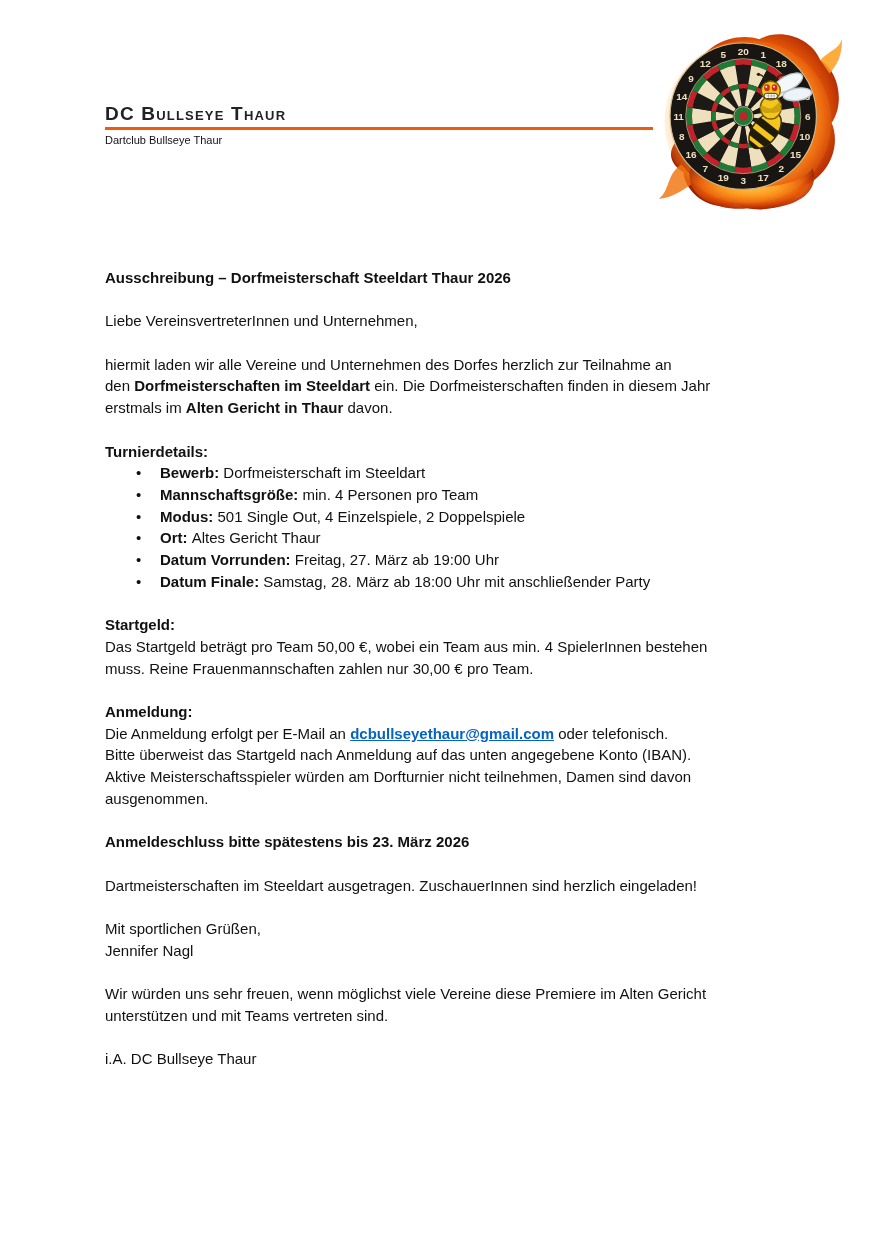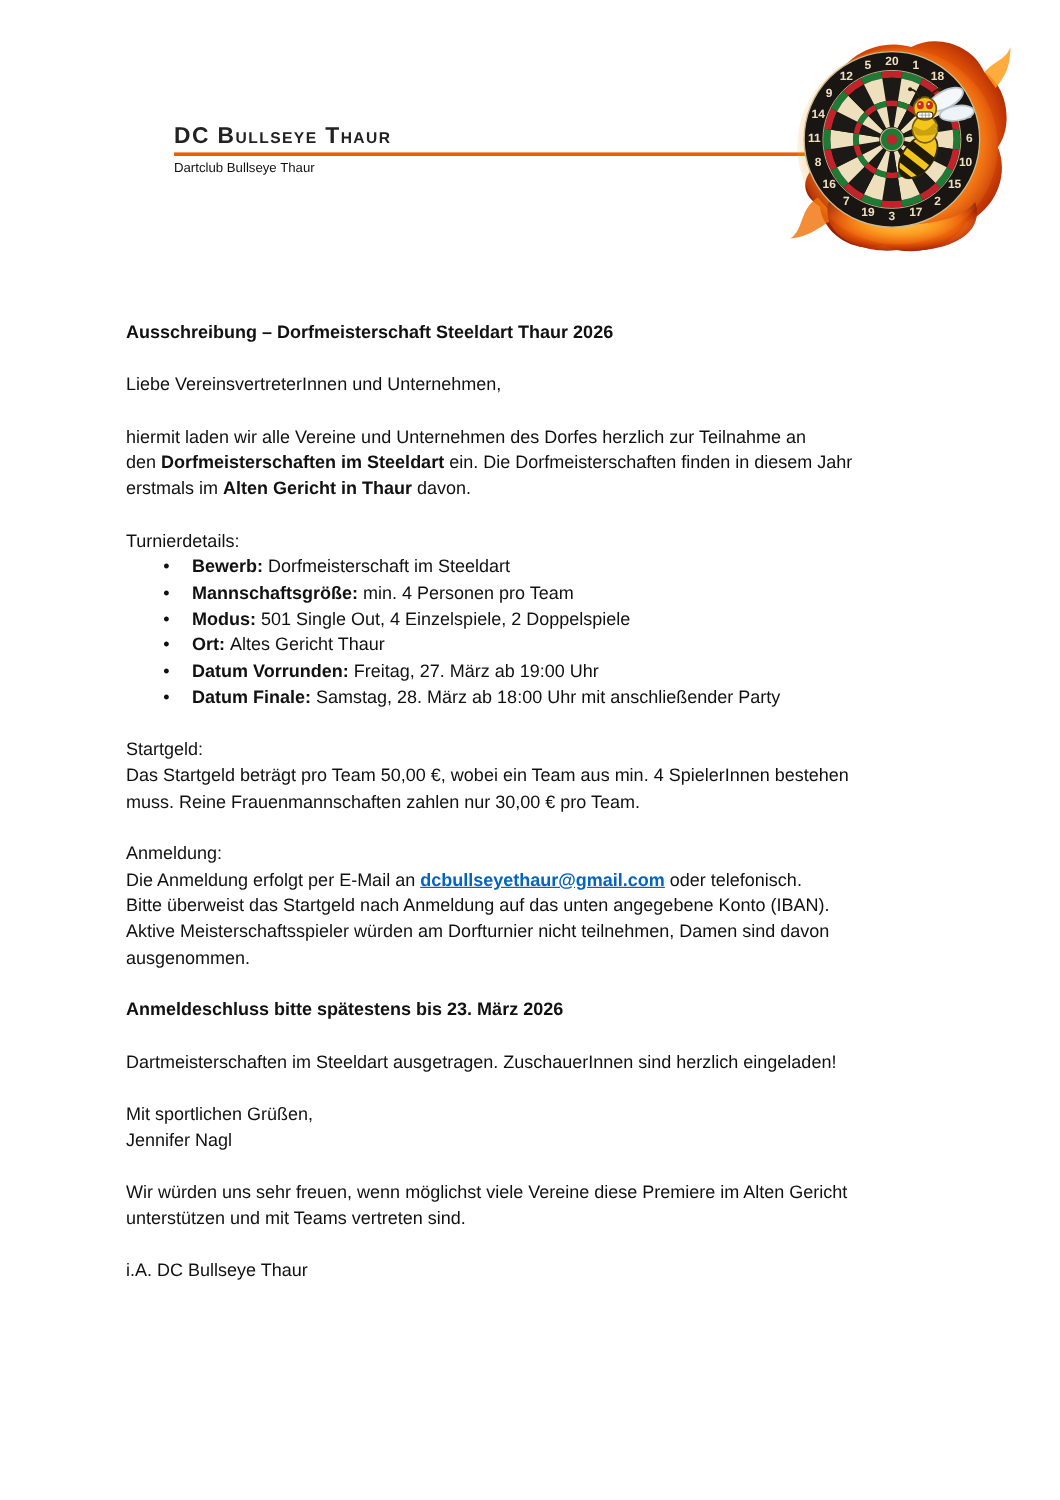--- a/index.html
+++ b/index.html
@@ -1,37 +1,37 @@
 <!DOCTYPE html>
 <html><head>
 <meta charset="utf-8">
 <style>
   html,body{margin:0;padding:0;background:#ffffff;}
   .page{
     position:relative;width:883px;height:1250px;background:#ffffff;
     font-family:"Liberation Sans",sans-serif;color:#1a1a1a;overflow:hidden;
   }
   
-  .letterhead{position:absolute;left:105px;top:102px;width:548px;margin-left:40px;}
+  .letterhead{position:absolute;left:105px;top:102px;width:548px;}
   .club-name{
     font-weight:700;font-size:19px;letter-spacing:1.2px;
     font-variant:small-caps;color:#222;line-height:24px;
   }
   .header-rule{height:3px;background:#ED5C0C;margin-top:1px;}
   .club-subtitle{font-size:11px;margin-top:4px;color:#111;}
   .logo{position:absolute;left:651px;top:24px;width:194px;height:190px;}
   .logo svg{width:100%;height:100%;display:block;}
   
   .content{
     position:absolute;left:105px;top:267px;width:674px;
     font-size:15px;line-height:21.7px;color:#111;
   }
   .content p{margin:0 0 21.7px 0;}
   .b{font-weight:700;}
-  .hd{font-weight:400;margin-bottom:0 !important;}
+  .hd{font-weight:700;margin-bottom:0 !important;}
   ul.details{list-style:none;margin:0 0 21.7px 0;padding:0;}
   ul.details li{position:relative;padding-left:55px;}
   ul.details li::before{
     content:"•";position:absolute;left:31px;top:0;font-size:15px;
   }
   .content a{color:#0563C1;font-weight:700;text-decoration:underline;}
   .just{text-align:justify;text-align-last:justify;}
   
   .footer{
     position:absolute;left:0;right:0;top:1157px;text-align:center;

